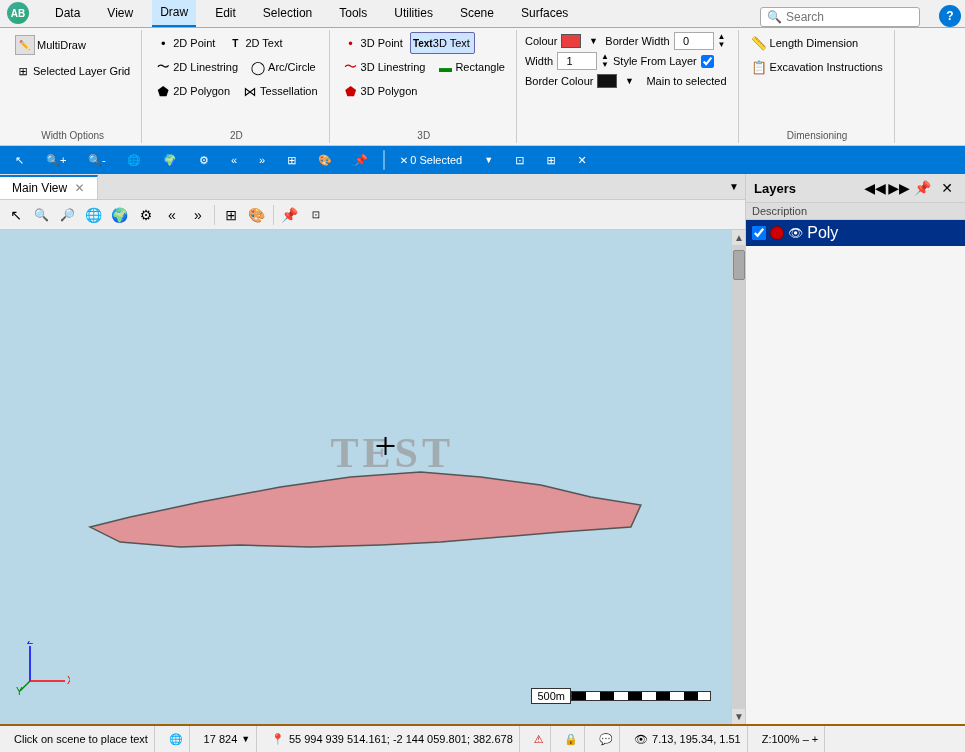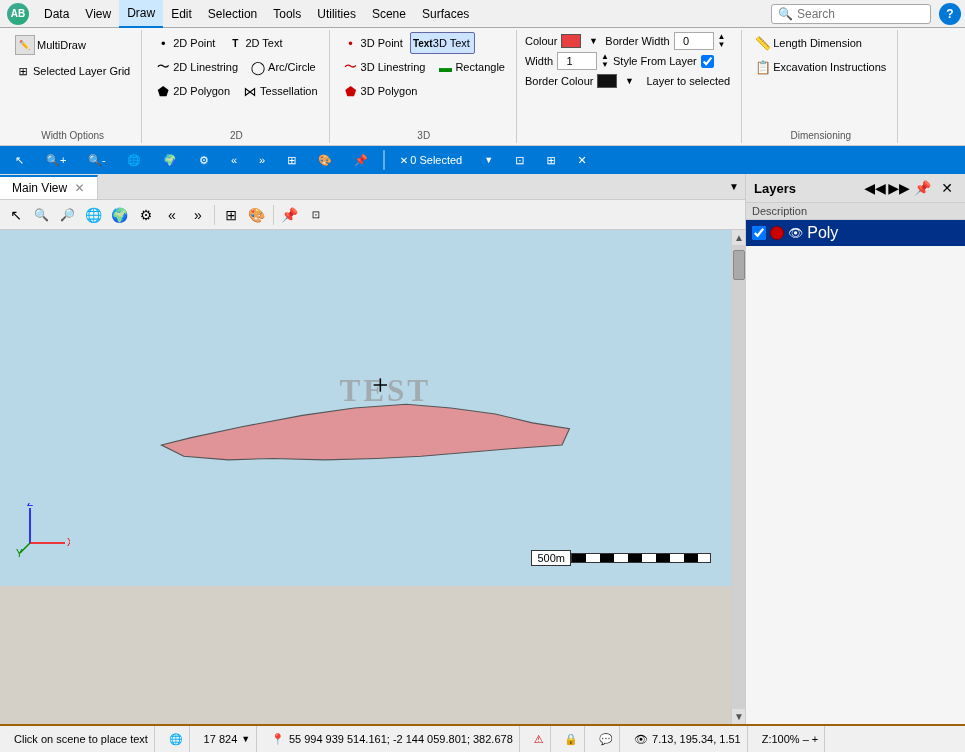--- a/index.html
+++ b/index.html
@@ -1,19 +1,19 @@
 <!DOCTYPE html>
 <html><head>
   <meta charset="utf-8">
   <style>
     * { margin: 0; padding: 0; box-sizing: border-box; }
     body { font-family: Arial, sans-serif; font-size: 12px; background: #d4d0c8; width: 965px; height: 752px; overflow: hidden; }
 
     
-    #menubar { display: flex; align-items: center; background: #f0f0f0; border-bottom: 1px solid #aaa; height: 28px; padding: 0 4px; }
+    #menubar { display: flex; align-items: flex-end; background: #f0f0f0; border-bottom: 1px solid #aaa; height: 28px; padding: 0 4px; gap: 11px; }
     #menubar .app-icon { width: 28px; height: 28px; display: flex; align-items: center; justify-content: center; margin-right: 4px; }
     .app-icon-circle { width: 22px; height: 22px; background: linear-gradient(135deg, #4a9, #2a7); border-radius: 50%; display: flex; align-items: center; justify-content: center; color: white; font-size: 10px; font-weight: bold; }
     .menu-item { padding: 2px 8px; cursor: pointer; height: 28px; display: flex; align-items: center; }
     .menu-item.active { background: #cce8ff; border-bottom: 2px solid #0078d7; }
     .menu-search { margin-left: auto; display: flex; align-items: center; background: white; border: 1px solid #aaa; border-radius: 3px; padding: 2px 6px; width: 160px; }
     .menu-search input { border: none; outline: none; font-size: 12px; width: 130px; }
     .help-btn { width: 22px; height: 22px; background: #0078d7; border-radius: 50%; color: white; display: flex; align-items: center; justify-content: center; font-weight: bold; margin-left: 8px; cursor: pointer; }
 
     
     #toolbar { background: #f5f5f5; border-bottom: 1px solid #ccc; display: flex; align-items: stretch; padding: 2px 4px; gap: 2px; flex-wrap: nowrap; min-height: 118px; }
@@ -218,21 +218,21 @@
           <span>▼</span>
         </div>
       <span class="tb-label">Style From Layer</span>
       <input type="checkbox" class="tb-checkbox" checked="" style="">
     </div>
     <div class="toolbar-row" style="align-items:center;gap:4px;">
       <span class="tb-label">Border Colour</span>
       <div class="color-swatch color-black"></div>
       <div class="tb-btn-icon" style="font-size:9px;">▼</div>
       <div class="tb-btn">
-        <span>Layer to selected</span>
+        <span>Main to selected</span>
       </div>
     </div>
     <div class="toolbar-group-label" style="visibility:hidden;">Draw Options</div>
   </div>
 
   <div class="toolbar-group">
     <div class="toolbar-row">
       <div class="tb-btn">
         <div class="tb-btn-icon">📏</div>
         <span>Length Dimension</span>
@@ -295,21 +295,21 @@
       <div class="vp-btn">»</div>
       <div class="vp-divider"></div>
       <div class="vp-btn">⊞</div>
       <div class="vp-btn">🎨</div>
       <div class="vp-divider"></div>
       <div class="vp-btn">📌</div>
       <div class="vp-btn" style="font-size:10px;">⊡</div>
     </div>
 
     <div id="viewport-wrapper" style="height: 494px;">
-      <div id="viewport" style="height: 356px;">
+      <div id="viewport" style="height: 494px;">
         <svg id="scene-svg" viewBox="0 0 730 480">
 
           <polygon points="90,290 130,280 200,265 280,250 350,240 420,235 480,240 540,248 590,260 640,268 630,290 560,295 500,300 440,305 380,308 310,310 240,308 180,310 120,305" fill="#e88888" fill-opacity="0.85" stroke="#555" stroke-width="1.5"></polygon>
 
           <text x="330" y="230" font-family="Georgia, serif" font-size="42" fill="#999" fill-opacity="0.7" font-weight="bold" letter-spacing="4">TEST</text>
 
           <line x1="385" y1="200" x2="385" y2="218" stroke="#000" stroke-width="2"></line>
           <line x1="376" y1="209" x2="394" y2="209" stroke="#000" stroke-width="2"></line>
         </svg>
 

